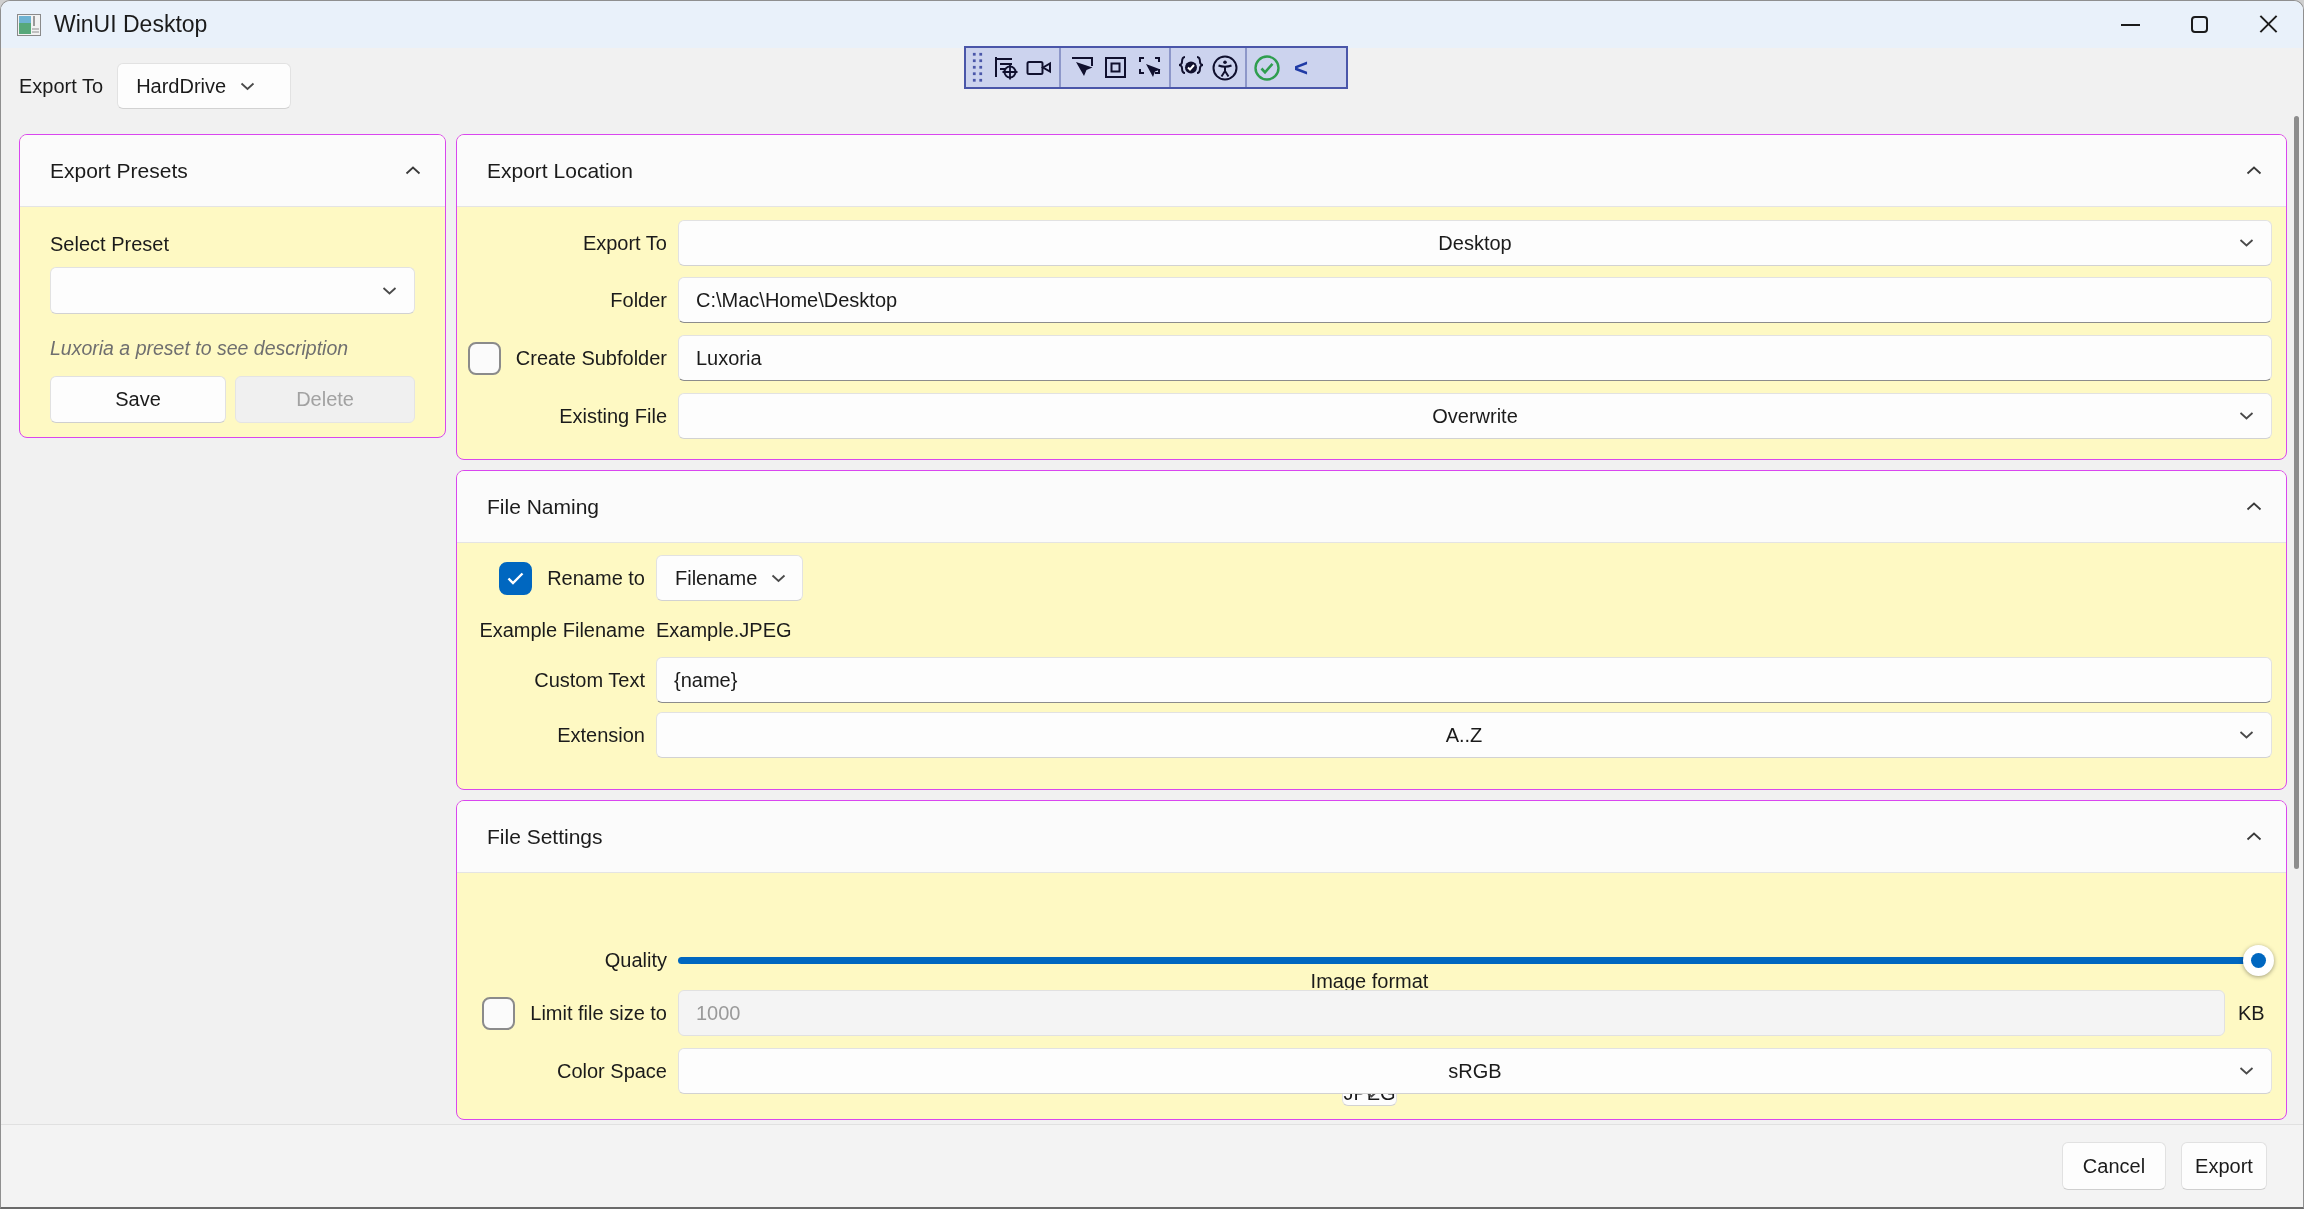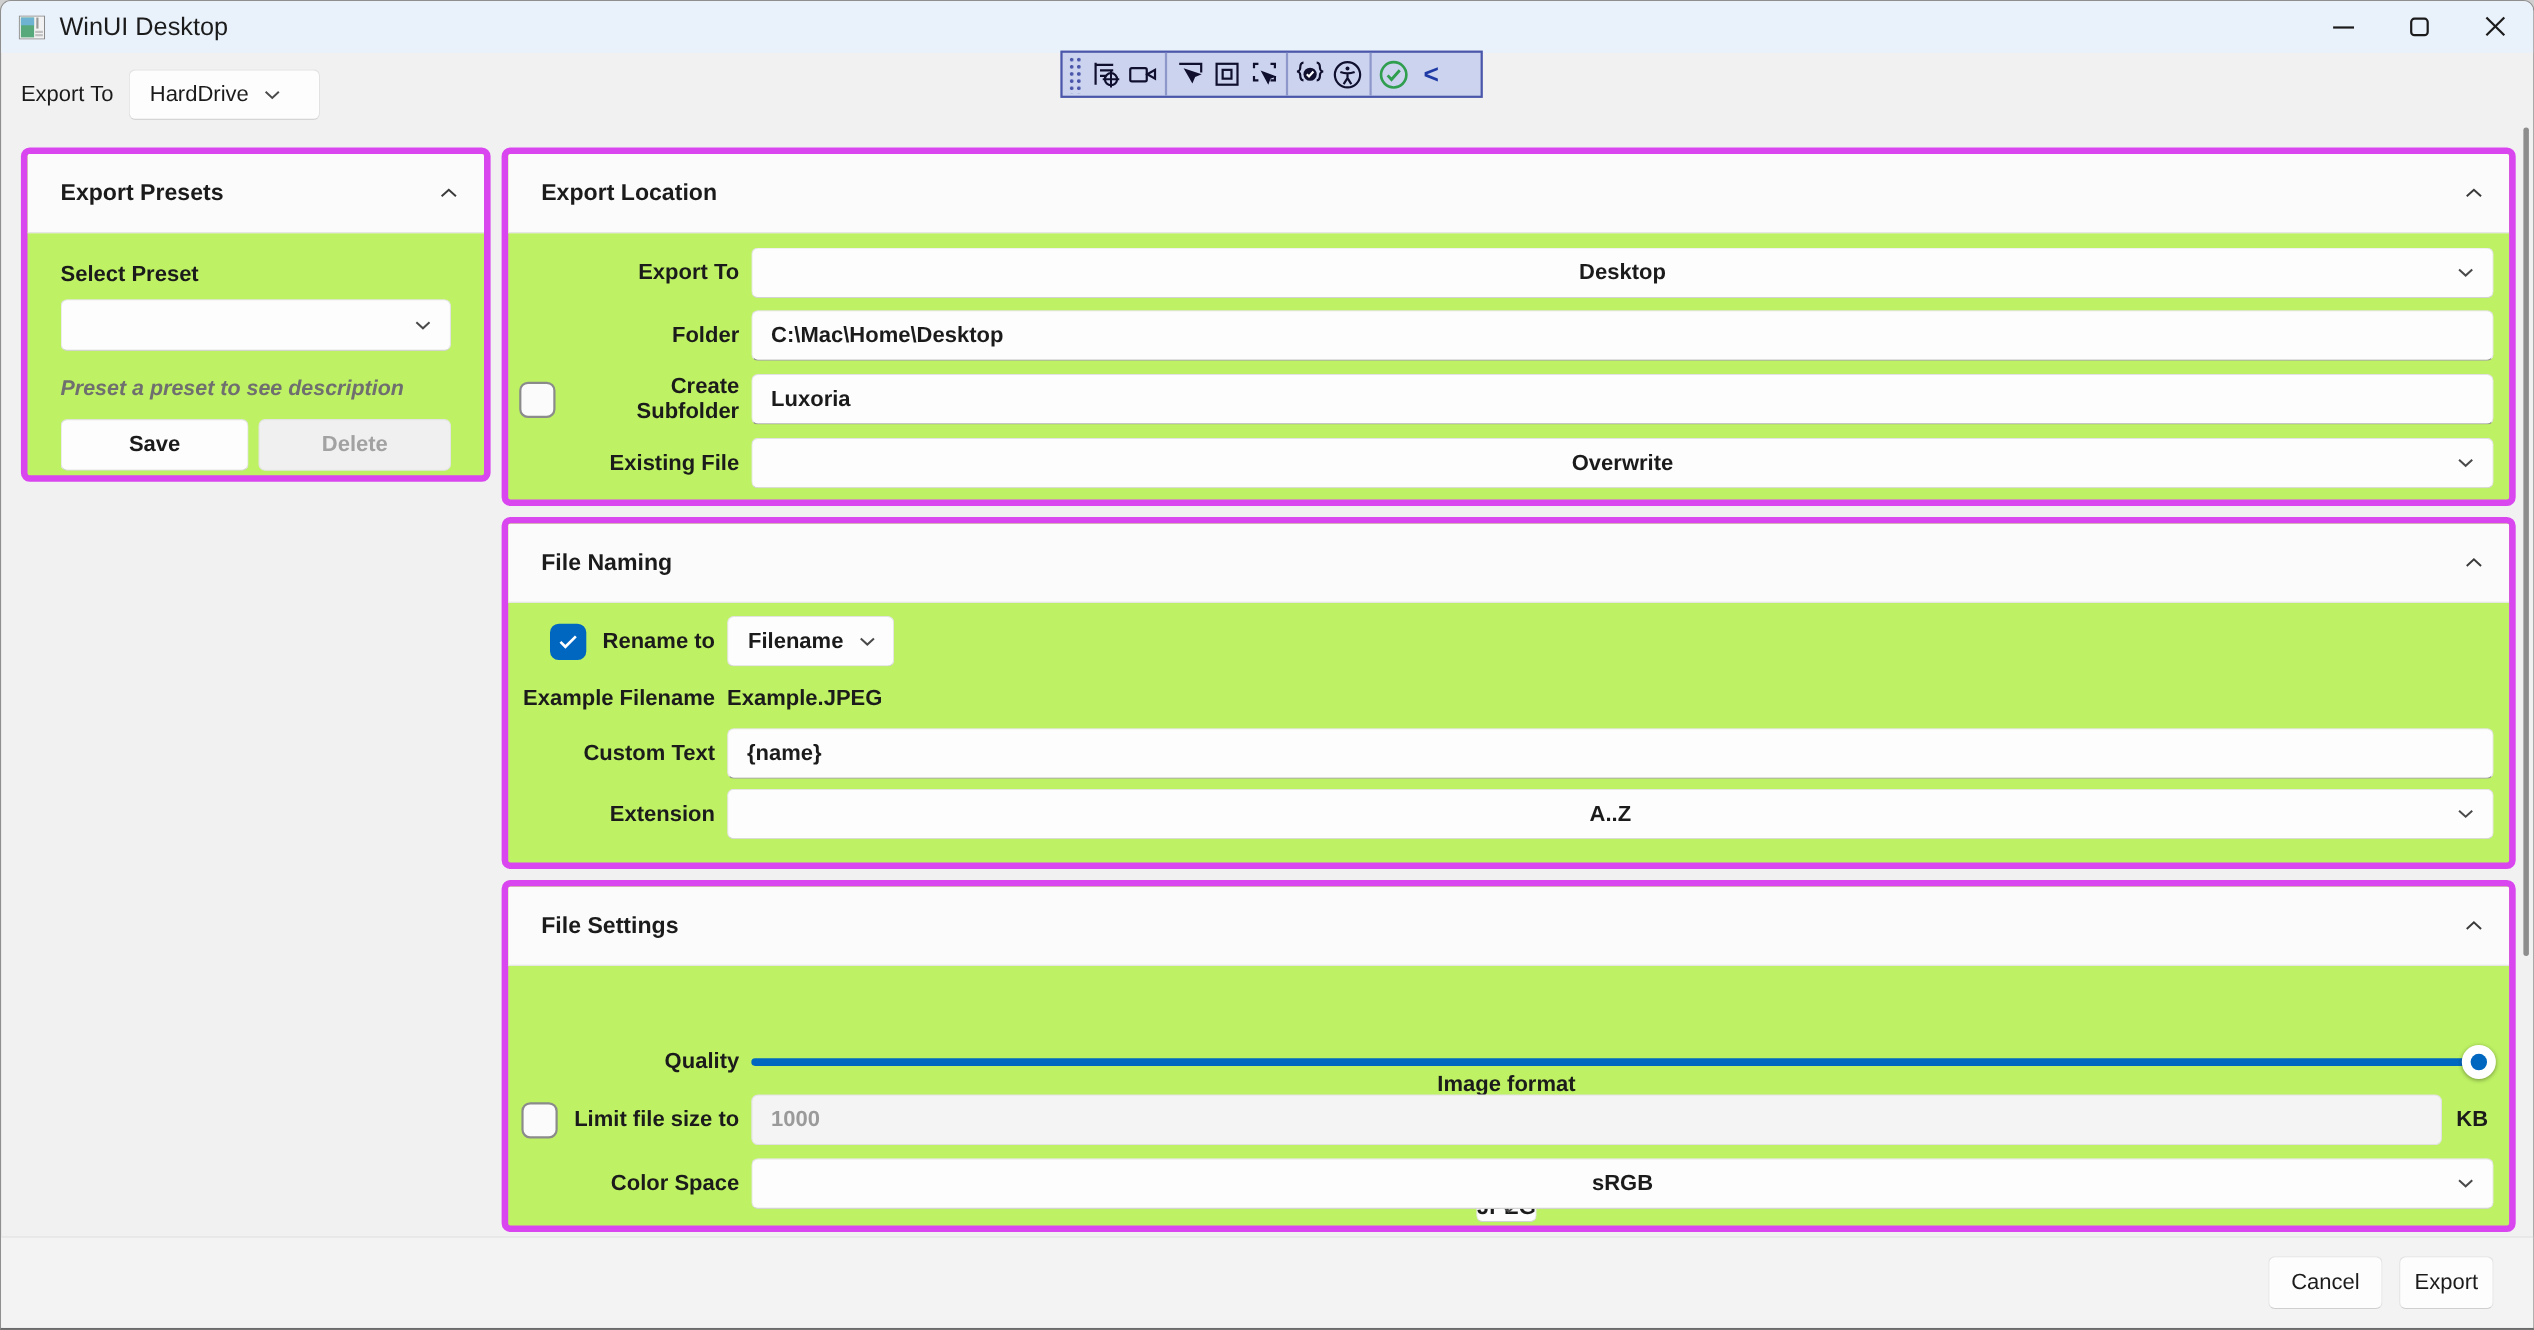--- a/index.html
+++ b/index.html
@@ -43,22 +43,22 @@
   input.native{border:none;outline:none;background:transparent;font:inherit;color:inherit;width:100%;padding:0;}
   input.native::placeholder{color:#9a9a9a;opacity:1;}
   .cb{width:33px;height:33px;box-sizing:border-box;border:2px solid #8b8b8b;border-radius:8px;
     background:#fbfbfb;flex:none;display:flex;align-items:center;justify-content:center;}
   .cb.checked{background:#0067c0;border-color:#0067c0;}
   .cb svg{display:none;} .cb.checked svg{display:block;}
   .btn{background:#fdfdfd;border:1px solid #e1e1e1;border-bottom-color:#cfcfcf;border-radius:6px;
     box-sizing:border-box;font-size:20px;display:flex;align-items:center;justify-content:center;color:#1b1b1b;}
   .btn.disabled{background:#f0f0f0;border-color:#e4e4e4;color:#a2a2a2;}
   
-  .card{position:absolute;background:#bef264;border:6px solid #d946ef;border-radius:8px;
-    box-sizing:border-box;overflow:hidden;font-weight:bold;}
+  .card{position:absolute;background:#fef9c3;border:1px solid #d946ef;border-radius:8px;
+    box-sizing:border-box;overflow:hidden;}
   .card-header{height:71px;background:#fbfbfb;border-bottom:1px solid #e4e4e4;
     display:flex;align-items:center;padding:0 24px 0 30px;font-size:21px;}
   .card-header .exp-chev{margin-left:auto;}
   
   .presets-body{padding:0 30px;}
   .select-preset-lbl{font-size:20px;margin-top:26px;}
   .preset-combo{margin-top:11px;height:47px;}
   .hint{font-style:italic;color:#6f6f6f;font-size:19.5px;margin-top:23px;}
   .preset-btns{display:flex;gap:9px;margin-top:16px;}
   .preset-btns .btn{height:47px;}
@@ -203,21 +203,21 @@
         </svg>
     </div>
     <div class="presets-body">
       <div class="select-preset-lbl">Select Preset</div>
       <div class="combo preset-combo">
         <span class="value left"></span>
         <svg class="chev-right" width="15" height="9" viewBox="0 0 15 9" fill="none" stroke="#4a4a4a" stroke-width="1.8">
             <path d="M1.5 1.5l6 5.5 6-5.5"></path>
           </svg>
       </div>
-      <div class="hint">Preset a preset to see description</div>
+      <div class="hint">Luxoria a preset to see description</div>
       <div class="preset-btns">
         <div class="btn save-btn">Save</div>
         <div class="btn disabled delete-btn">Delete</div>
       </div>
     </div>
   </div>
 
   <div class="card" style="left:455px;top:133px;width:1831px;height:326px;">
     <div class="card-header">
       <span>Export Location</span>

